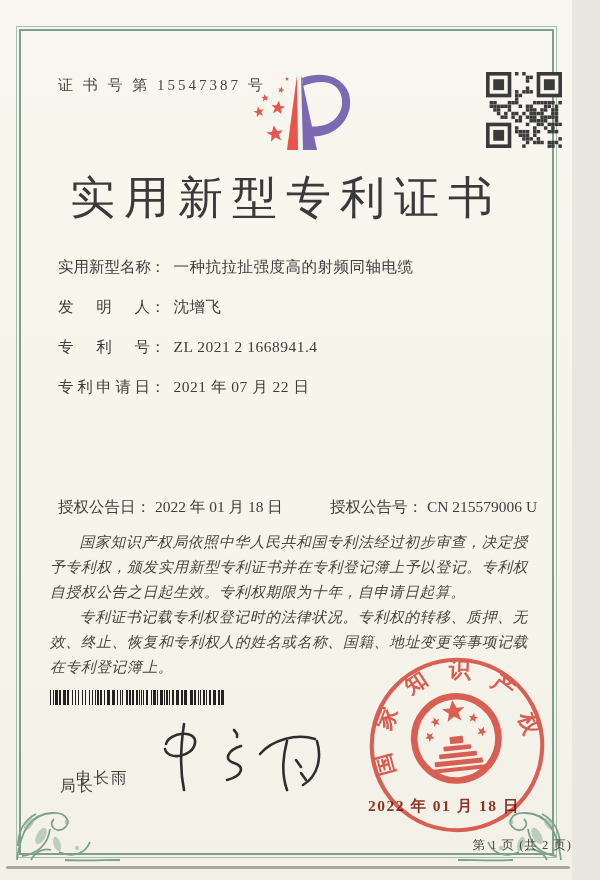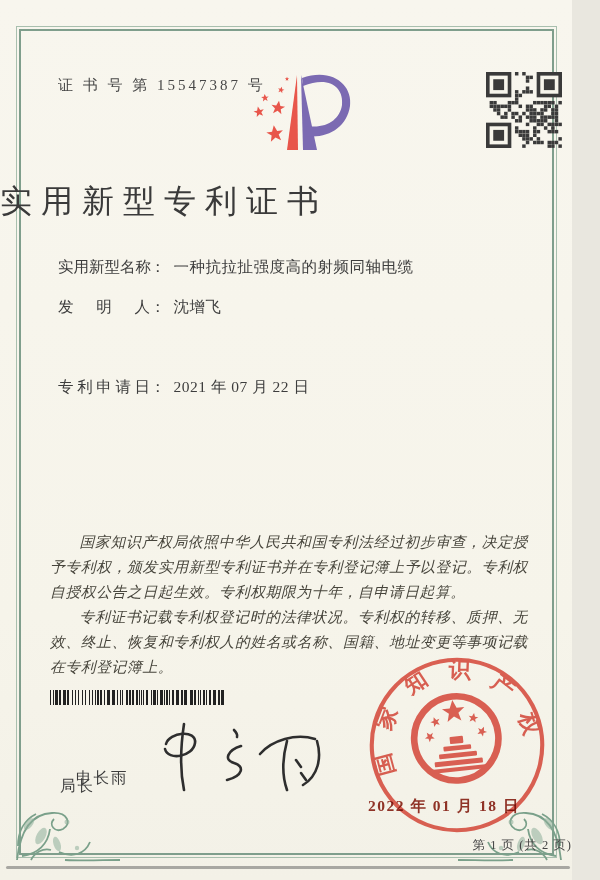--- a/index.html
+++ b/index.html
@@ -7,22 +7,22 @@
   .page{position:relative;width:572px;height:880px;background:#f7f5ec;overflow:hidden;
         background-image:linear-gradient(180deg,#f8f6ee 0%,#f6f4ea 70%,#f3f1e7 100%);}
   .frame{position:absolute;top:26px;left:16px;right:15px;bottom:22px;border:1px solid #a8bfae;}
   .frame-inner{position:absolute;inset:2px;border:2px solid #7f9e8c;}
   .scan-edge{position:absolute;left:6px;right:2px;bottom:11px;height:3px;background:#4d4d4d;opacity:.45;border-radius:2px;}
 
   .cert-no{position:absolute;left:58px;top:76px;font-size:15px;letter-spacing:3px;color:#474747;}
   .logo{position:absolute;left:240px;top:62px;width:120px;height:104px;}
   .qr{position:absolute;left:486px;top:72px;width:76px;height:76px;}
 
-  .title{position:absolute;left:0;top:180px;width:100%;text-align:left;
-         font-size:32px;letter-spacing:9px;color:#3a3a3a;font-weight:400;}
+  .title{position:absolute;left:0;top:168px;width:100%;text-align:center;
+         font-size:45px;letter-spacing:9px;color:#3a3a3a;font-weight:400;}
 
   .field-row{position:absolute;left:58px;right:40px;height:24px;font-size:15.5px;color:#3d3d3d;white-space:nowrap;}
   .field-label{display:inline-block;width:92px;text-align:justify;text-align-last:justify;}
   .field-colon{display:inline-block;margin-right:8px;}
   .field-value{letter-spacing:.5px;}
 
   .grant-row{position:absolute;left:58px;right:30px;top:497px;font-size:15.5px;color:#3d3d3d;white-space:nowrap;}
   .grant-pair2{position:absolute;left:272px;top:0;}
 
   .body-text{position:absolute;left:50px;right:44px;top:530px;font-size:14.8px;line-height:25px;
@@ -209,24 +209,37 @@
   </div>
 
   <div class="title">实用新型专利证书</div>
 
   <div class="field-row" style="top:257px">
     <span class="field-label">实用新型名称</span><span class="field-colon">：</span><span class="field-value">一种抗拉扯强度高的射频同轴电缆</span>
   </div>
   <div class="field-row" style="top:297px">
     <span class="field-label">发明人</span><span class="field-colon">：</span><span class="field-value">沈增飞</span>
   </div>
+  <div class="field-row" style="top:337px">
+    <span class="field-label">专利号</span><span class="field-colon">：</span><span class="field-value">ZL 2021 2 1668941.4</span>
+  </div>
   <div class="field-row" style="top:377px">
     <span class="field-label">专利申请日</span><span class="field-colon">：</span><span class="field-value">2021 年 07 月 22 日</span>
   </div>
 
+  <div class="grant-row">
+    <span>
+      <span>授权公告日</span><span>：</span>
+      <span>2022 年 01 月 18 日</span>
+    </span>
+    <span class="grant-pair2">
+      <span>授权公告号</span><span>：</span>
+      <span>CN 215579006 U</span>
+    </span>
+  </div>
 
   <div class="body-text">
     <p>国家知识产权局依照中华人民共和国专利法经过初步审查，决定授予专利权，颁发实用新型专利证书并在专利登记簿上予以登记。专利权自授权公告之日起生效。专利权期限为十年，自申请日起算。</p>
     <p>专利证书记载专利权登记时的法律状况。专利权的转移、质押、无效、终止、恢复和专利权人的姓名或名称、国籍、地址变更等事项记载在专利登记簿上。</p>
   </div>
 
   <div class="barcode">
     <svg id="barsvg" width="178" height="15" viewBox="0 0 178 15" aria-hidden="true">
         <rect x="0" y="0" width="1" height="15" fill="#222"></rect>
         <rect x="3" y="0" width="1" height="15" fill="#222"></rect>

